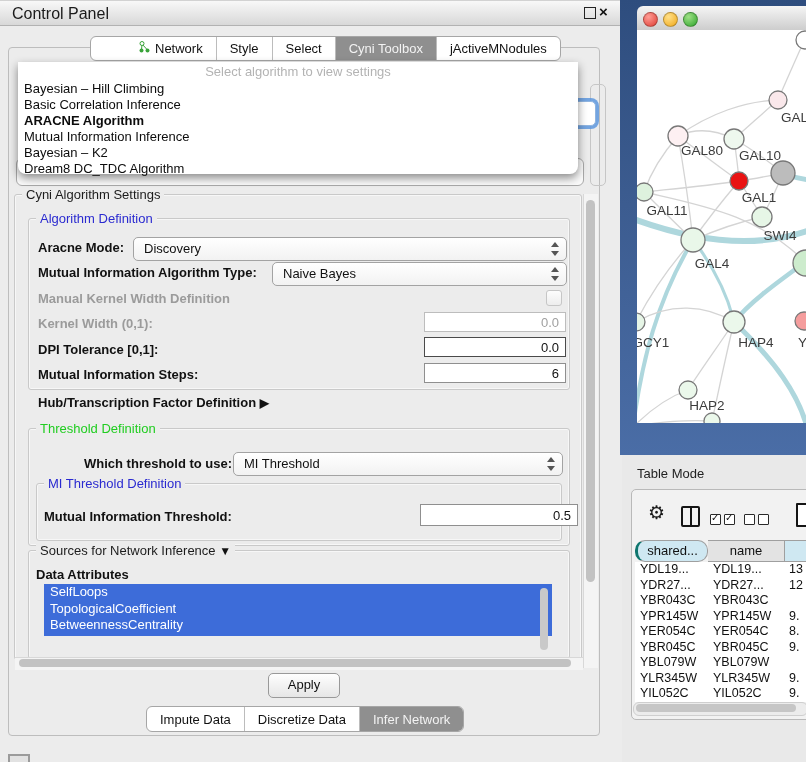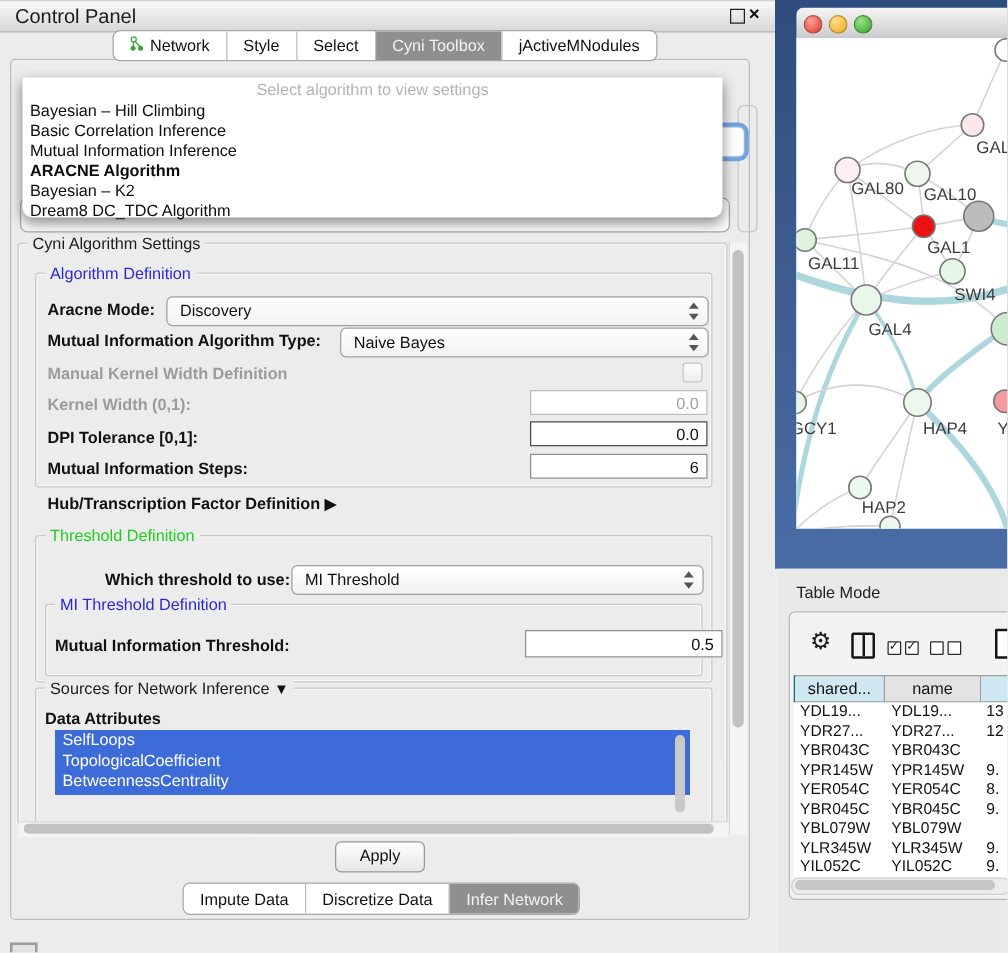--- a/index.html
+++ b/index.html
@@ -9,21 +9,21 @@
   .cp-titlebar{position:absolute;left:0;top:6;width:620px;height:24px;
     background:linear-gradient(#f8f8f8,#d8d8d8);border-top:1px solid #d2d2d2;border-bottom:1px solid #b2b2b2;}
   .cp-title{position:absolute;left:12px;top:4px;font-size:16px;color:#1a1a1a;}
   .float-btn{position:absolute;left:584px;top:6px;width:10px;height:10px;border:1.6px solid #222;}
   .close-btn{position:absolute;left:599px;top:2px;font-size:15px;font-weight:bold;color:#111;}
   .cp-body{position:absolute;left:8px;top:47px;width:590px;height:687px;border:1px solid #bdbdbd;border-radius:4px;background:#ececec;}
   .segmented{position:absolute;display:flex;height:23px;background:#fff;border:1px solid #a6a6a6;border-radius:6px;overflow:hidden;z-index:6;}
   .segmented .seg{display:flex;align-items:center;gap:5px;padding:0 13px;font-size:13px;color:#111;border-left:1px solid #bcbcbc;white-space:nowrap;}
   .segmented .seg:first-child{border-left:none;}
   .segmented .seg.sel{background:#8f8f8f;color:#f3f3f3;}
-  .top-tabs{left:90px;top:24px;}
+  .top-tabs{left:90px;top:36px;padding-left:35px;}
   .bottom-tabs{left:146px;top:706px;height:24px;}
   
   .popup{position:absolute;left:18px;top:62px;width:560px;height:112px;background:#fff;z-index:10;
     border-radius:0 0 8px 8px;box-shadow:0 4px 10px rgba(0,0,0,0.45);}
   .popup-ph{position:absolute;left:0;top:2px;width:100%;text-align:center;font-size:13px;color:#b3b3b3;}
   .dd-list{position:absolute;left:4px;top:19px;right:4px;}
   .dd-item{font-size:13px;line-height:16px;color:#0c0c0c;padding-left:2px;white-space:nowrap;}
   .dd-item.bold{font-weight:bold;}
   
   .frag{position:absolute;z-index:2;}
@@ -82,21 +82,21 @@
   .tp-box{position:absolute;left:631px;top:489px;width:200px;height:229px;background:#f2f2f2;border:1px solid #b9b9b9;border-radius:5px;}
   .gear{position:absolute;left:648px;top:501px;font-size:19px;color:#1a1a1a;}
   .split-icon{position:absolute;left:681px;top:506px;width:15px;height:17px;border:2px solid #151515;border-radius:2px;
     background:linear-gradient(#151515,#151515) center/2px 100% no-repeat;}
   .mini-cb{display:inline-block;width:9px;height:9px;border:1.6px solid #2a2a2a;border-radius:1px;position:relative;margin-right:3px;background:#fff;}
   .mini-cb.on::after{content:"✓";position:absolute;left:0px;top:-3px;font-size:10px;color:#111;}
   .cb-pair{position:absolute;top:511px;}
   .doc-icon{position:absolute;left:796px;top:503px;width:16px;height:20px;border:2px solid #151515;background:#fff;border-radius:1px;}
   .thead{position:absolute;top:540px;height:22px;box-sizing:border-box;border:1px solid #9f9f9f;border-left:none;
     font-size:13px;color:#111;text-align:center;line-height:20px;overflow:hidden;}
-  .thead.first{border-left:1px solid #0f766e;}
+  .thead.first{border-left:3px solid #0f766e;border-radius:10px;}
   .th-blue{background:#cfe8f2;}
   .th-gray{background:#e3e3e3;}
   .tbody{position:absolute;left:635px;top:562px;width:171px;height:140px;overflow:hidden;background:#fff;}
   .trow{position:relative;height:15.5px;}
   .tcell{position:absolute;top:0;font-size:12.5px;color:#111;white-space:nowrap;line-height:15.5px;}
   .tp-htrack{position:absolute;left:633px;top:702px;width:173px;height:12px;background:#ececec;border:1px solid #cfcfcf;border-radius:6px;}
   .tp-hthumb{position:absolute;left:636px;top:704px;width:160px;height:8px;background:#c6c6c6;border-radius:4px;}
 </style>
 </head>
 <body>
@@ -231,22 +231,22 @@
       </div>
     </div>
 
   <div class="mini-square"></div>
 
   <div class="popup">
     <div class="popup-ph">Select algorithm to view settings</div>
     <div class="dd-list">
         <div class="dd-item">Bayesian – Hill Climbing</div>
         <div class="dd-item">Basic Correlation Inference</div>
+        <div class="dd-item bold">ARACNE Algorithm</div>
         <div class="dd-item">Mutual Information Inference</div>
-        <div class="dd-item bold">ARACNE Algorithm</div>
         <div class="dd-item">Bayesian – K2</div>
         <div class="dd-item">Dream8 DC_TDC Algorithm</div>
       </div>
   </div>
 
   <div class="desktop"></div>
 
   <div class="net-titlebar">
     <span class="light red"></span>
     <span class="light yellow"></span>

